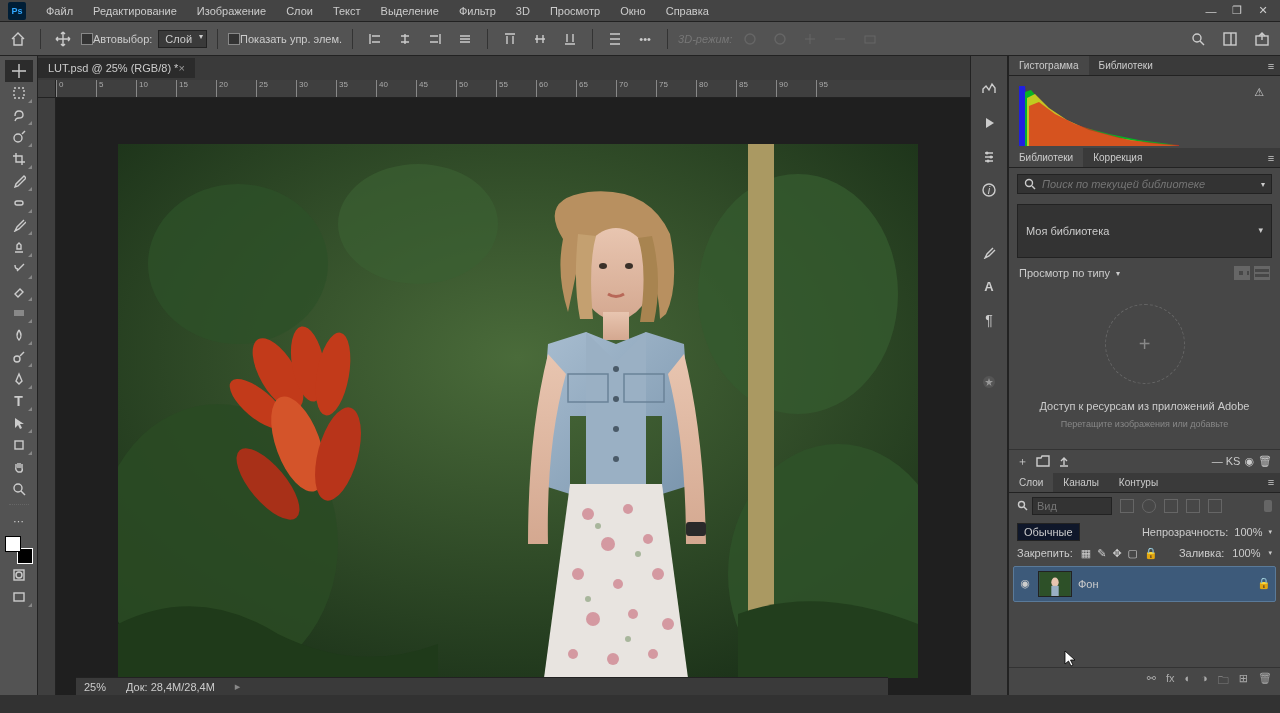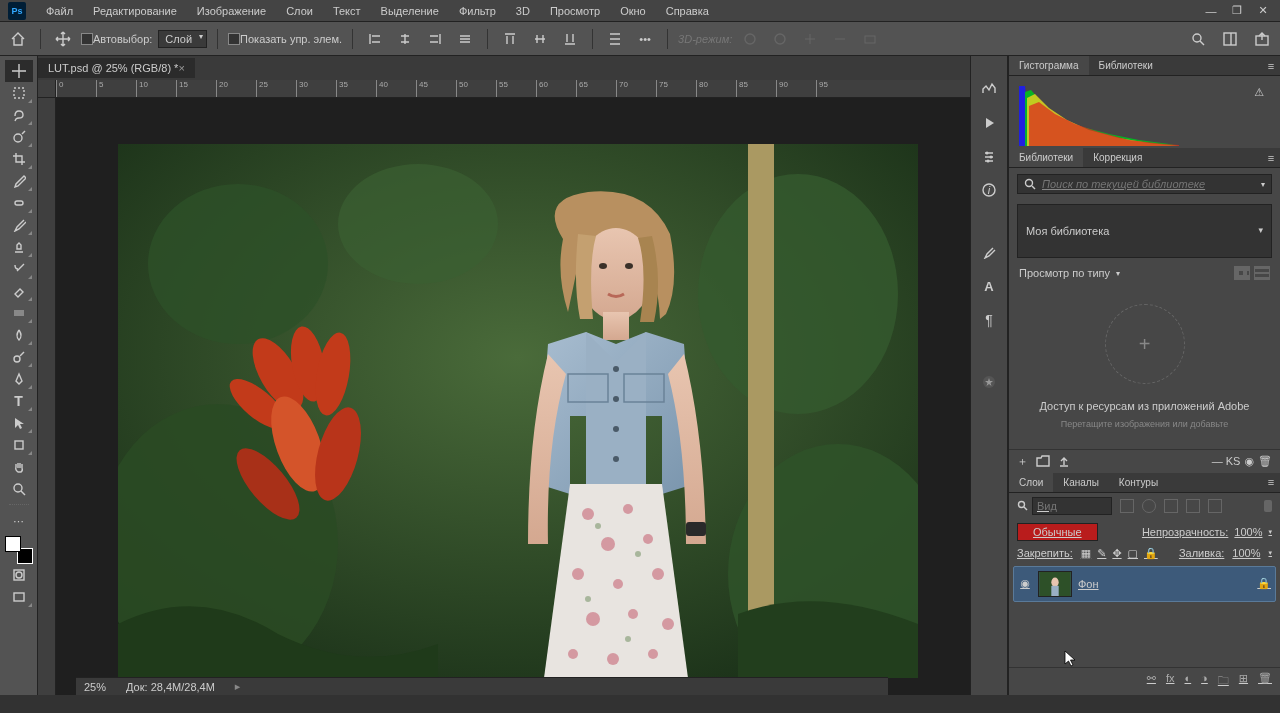--- a/index.html
+++ b/index.html
@@ -59,42 +59,42 @@
 .p-tab { padding: 4px 10px; font-size: 10px; cursor: pointer; display: flex; align-items: center; }
 .p-tab.active { background: #474747; }
 .p-menu { margin-left: auto; width: 18px; display: flex; align-items: center; justify-content: center; cursor: pointer; }
 
 
 .histo-body { height: 72px; padding: 8px 10px; position: relative; }
 .histo-warn { position: absolute; right: 16px; top: 10px; color: #ccc; font-size: 11px; }
 
 
 .lib-search { margin: 6px 8px; background: #333; border: 1px solid #222; padding: 3px 6px; display: flex; align-items: center; gap: 6px; }
-.lib-search input { background: none; border: none; color: #888; flex: 1; outline: none; font-style: italic; text-decoration: underline; }
+.lib-search input { background: none; border: none; color: #888; flex: 1; outline: none; font-style: italic; }
 .lib-select { margin: 4px 8px; background: #333; border: 1px solid #222; padding: 20px 8px; display: flex; }
 .lib-select::after { content: "▾"; margin-left: auto; font-size: 9px; }
 .lib-row { padding: 4px 10px; display: flex; align-items: center; gap: 6px; font-size: 10px; }
 .lib-view-btns { margin-left: auto; display: flex; gap: 4px; }
 .view-btn { width: 16px; height: 14px; border: 1px solid #666; cursor: pointer; }
 .lib-drop { flex: 1; display: flex; flex-direction: column; align-items: center; justify-content: center; padding: 20px; text-align: center; }
 .drop-circle { width: 80px; height: 80px; border: 1px dashed #666; border-radius: 50%; display: flex; align-items: center; justify-content: center; margin-bottom: 14px; position: relative; }
 .drop-plus { font-size: 20px; color: #888; }
 .drop-title { font-size: 11px; line-height: 1.5; }
 .drop-sub { font-size: 9px; color: #888; margin-top: 4px; }
 .lib-footer { display: flex; padding: 4px 8px; gap: 8px; border-top: 1px solid #333; align-items: center; }
 .lib-footer-right { margin-left: auto; display: flex; align-items: center; gap: 4px; font-size: 9px; }
 
 
-.layers-body { display: flex; flex-direction: column; height: 240px; text-decoration: underline; }
+.layers-body { display: flex; flex-direction: column; height: 240px; }
 .layer-search { display: flex; align-items: center; padding: 4px 8px; gap: 4px; }
 .layer-search input { background: #333; border: 1px solid #222; padding: 2px 4px; width: 80px; color: #999; }
 .layer-filter-icons { display: flex; gap: 8px; margin-left: 4px; }
 .lfi { width: 14px; height: 14px; border: 1px solid #666; cursor: pointer; }
 .layer-row2 { display: flex; padding: 4px 8px; gap: 6px; align-items: center; font-size: 9px; color: #888; }
-.layer-row2 .ddl { background: #b91c1c; border: 1px solid #222; padding: 2px 15px; flex: 0 0 auto; }
+.layer-row2 .ddl { background: #0f172a; border: 1px solid #222; padding: 2px 6px; flex: 0 0 auto; }
 .layer-row3 { display: flex; padding: 2px 8px; gap: 8px; align-items: center; font-size: 9px; color: #888; }
 .lock-icons { display: flex; gap: 6px; }
 .lock-icons span { cursor: pointer; }
 .layers-list { flex: 1; overflow: auto; padding: 4px; }
 .layer-item { display: flex; align-items: center; padding: 4px; background: #3d5a7a; border: 1px solid #5a7a99; border-radius: 2px; gap: 6px; }
 .eye { width: 14px; text-align: center; cursor: pointer; }
 .thumb { width: 34px; height: 26px; border: 1px solid #222; }
 .layer-lock { margin-left: auto; }
 .layers-footer { display: flex; justify-content: flex-end; gap: 10px; padding: 4px 8px; border-top: 1px solid #333; }
 .lf-icon { cursor: pointer; color: #aaa; }

